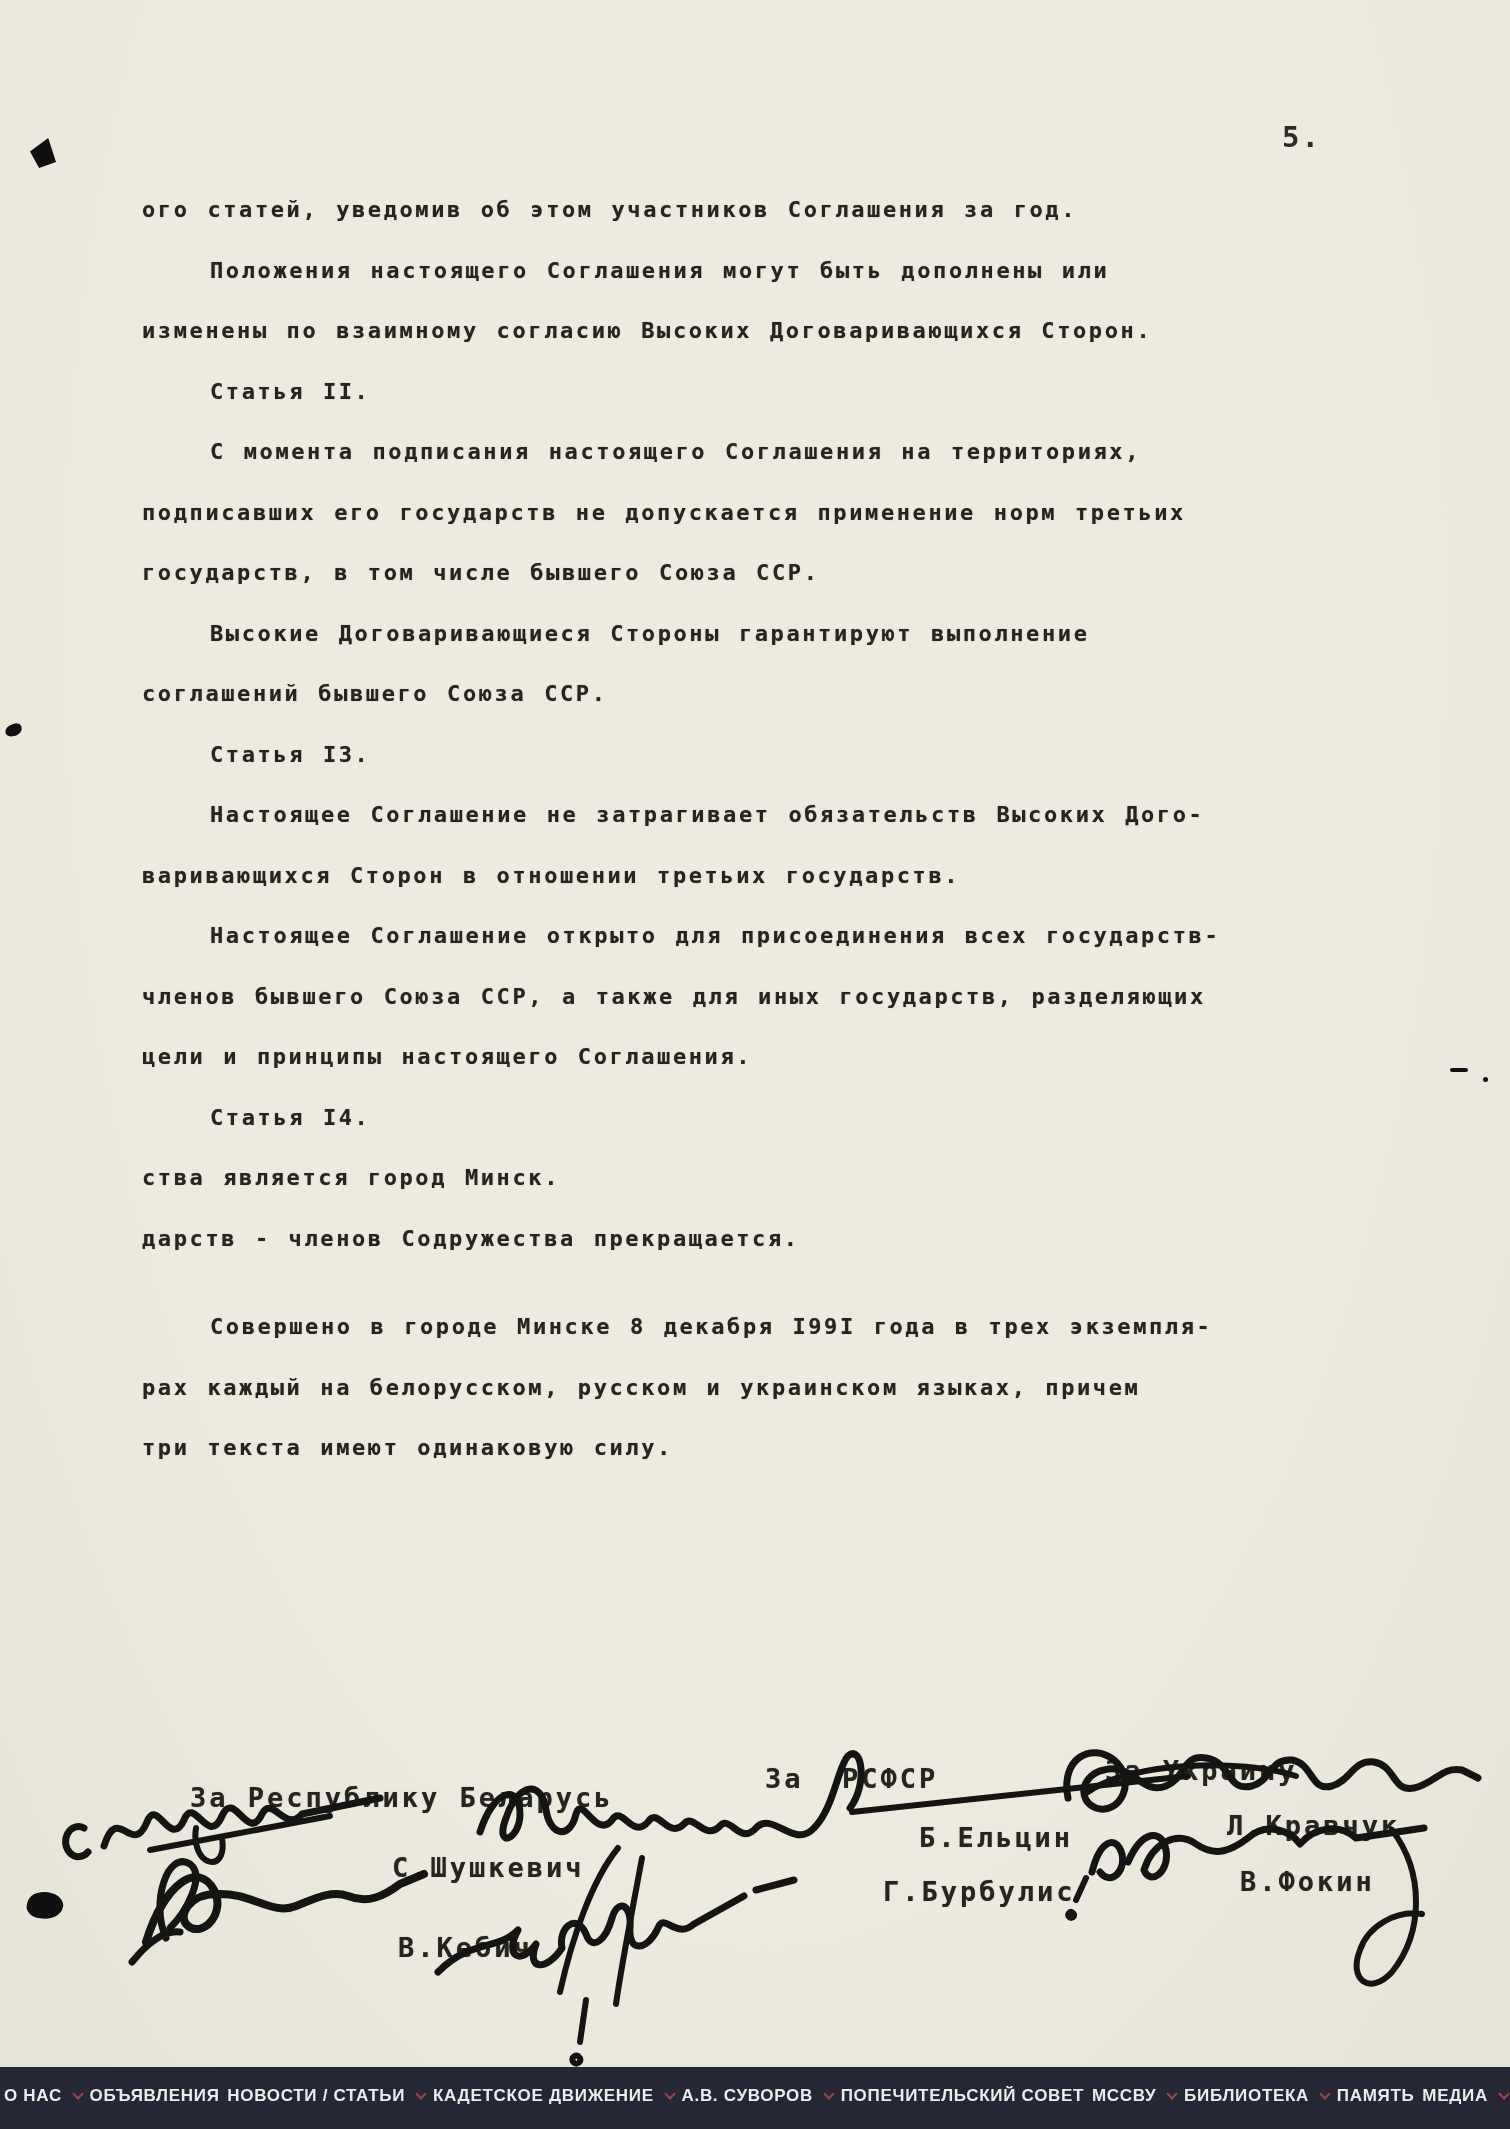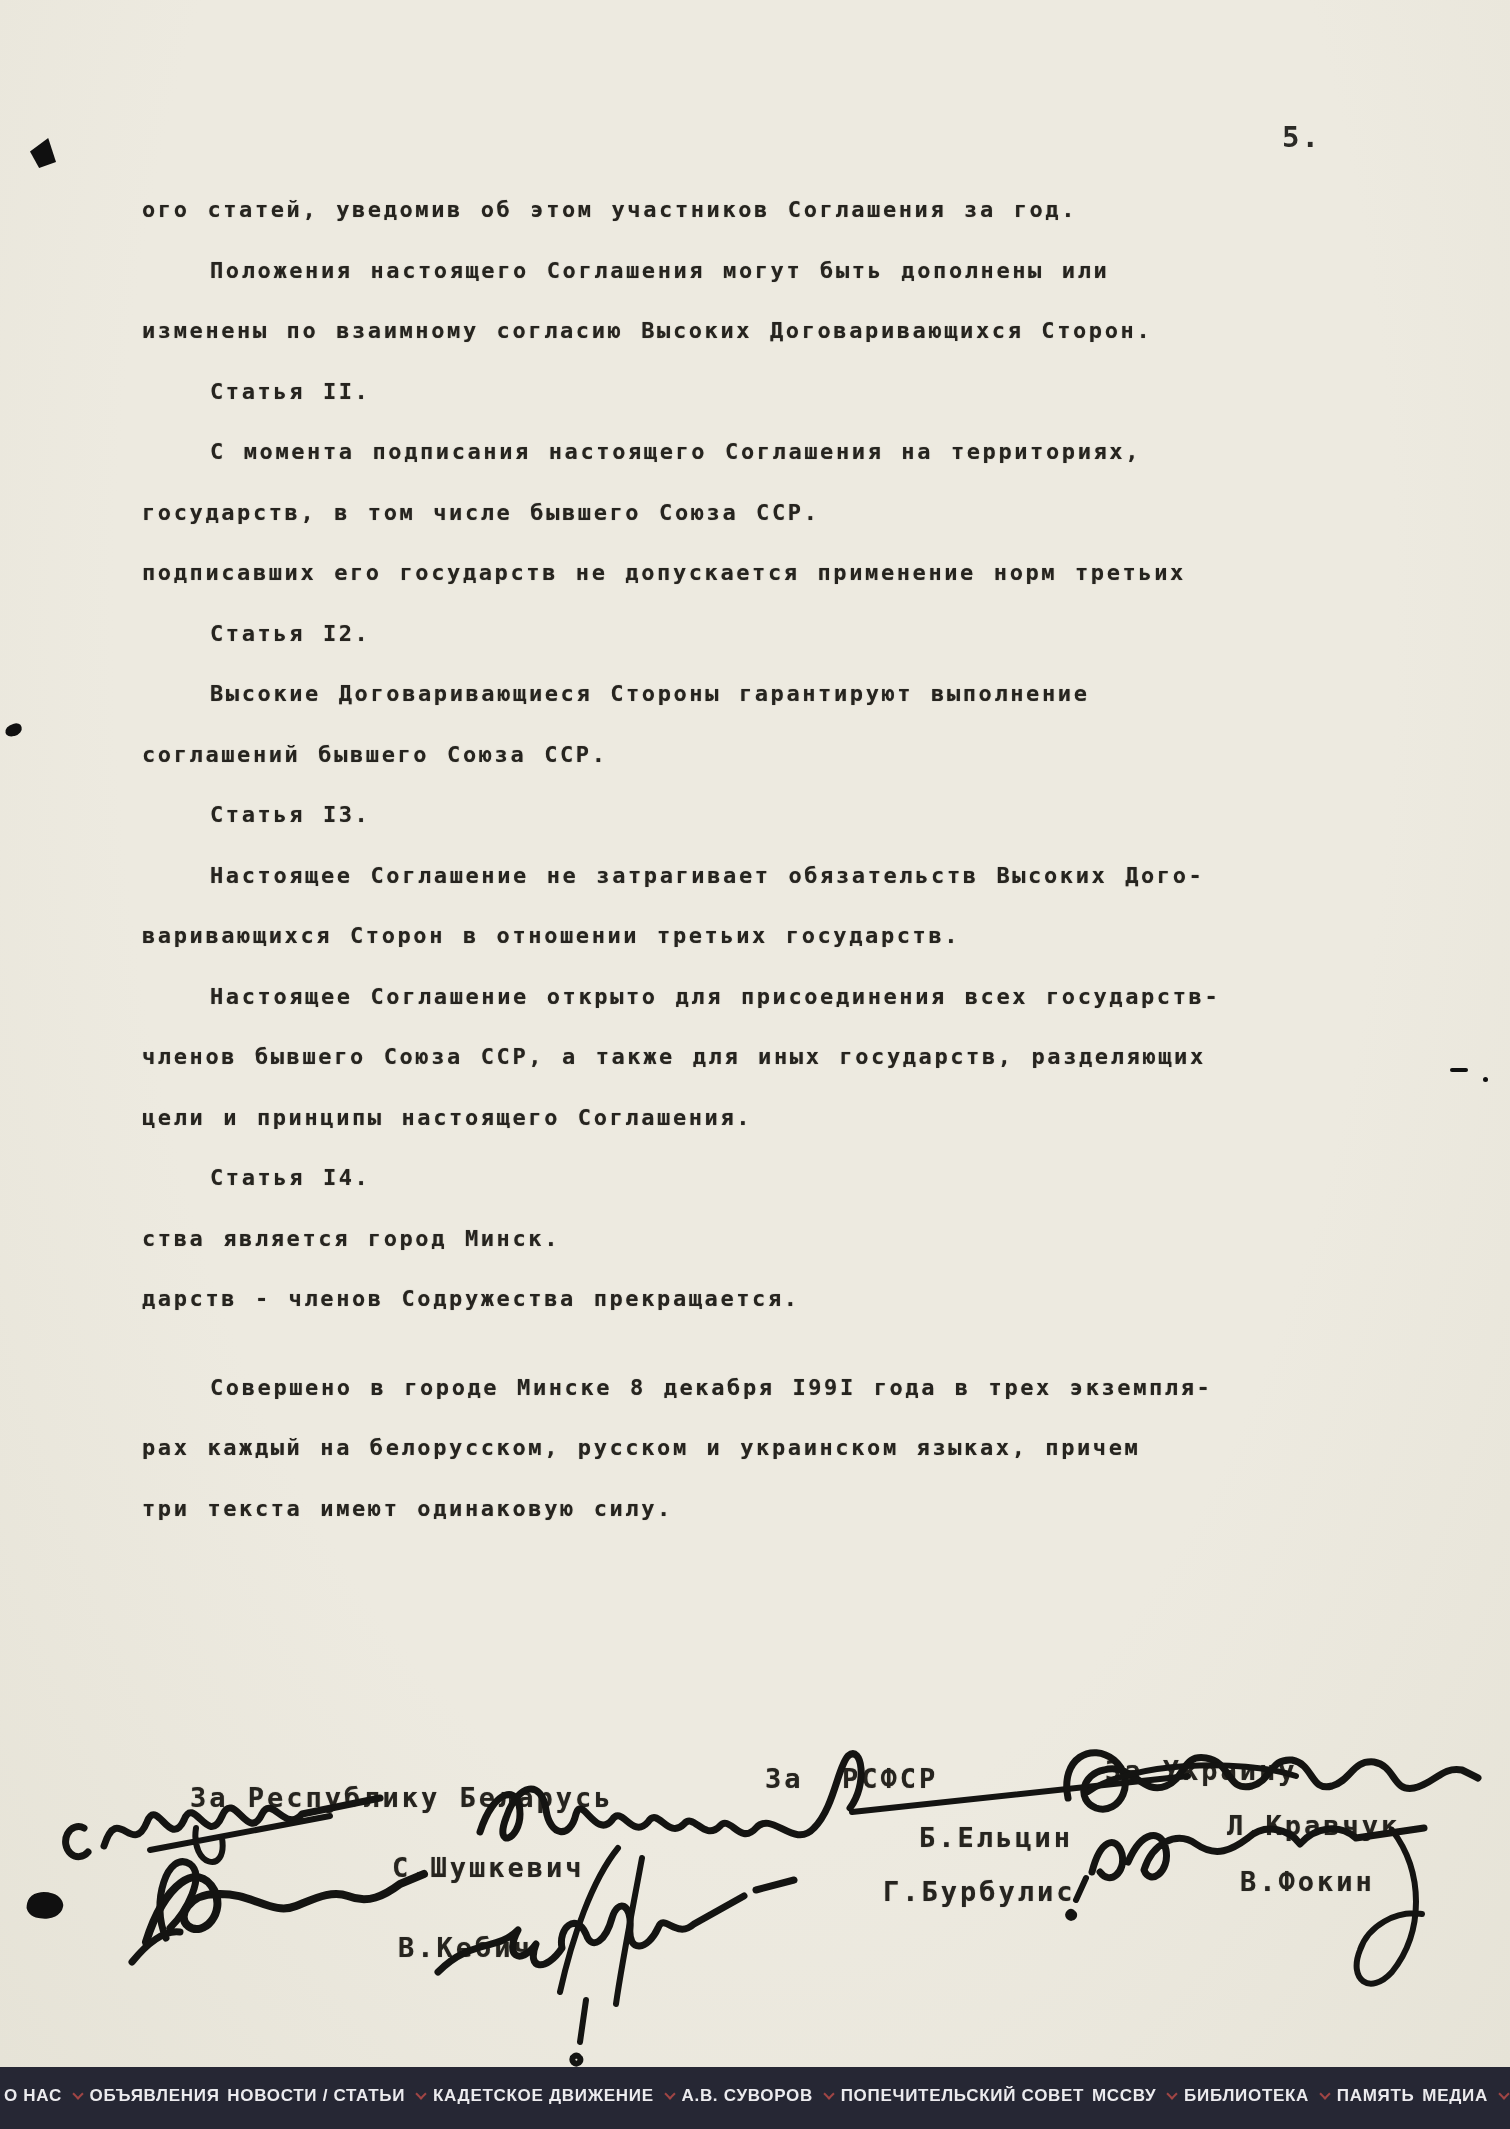--- a/index.html
+++ b/index.html
@@ -43,23 +43,22 @@
 <div class="stage">
   <div class="paper">
     <div class="page-number">5.</div>
 
     <div class="doc-text">
         <div class="line">ого статей, уведомив об этом участников Соглашения за год.</div>
         <div class="line indent">Положения настоящего Соглашения могут быть дополнены или</div>
         <div class="line">изменены по взаимному согласию Высоких Договаривающихся Сторон.</div>
         <div class="line indent">Статья II.</div>
         <div class="line indent">С момента подписания настоящего Соглашения на территориях,</div>
+        <div class="line">подписавших его государств не допускается применение норм третьих</div>
         <div class="line">государств, в том числе бывшего Союза ССР.</div>
-        <div class="line">подписавших его государств не допускается применение норм третьих</div>
-        <div class="line indent">Статья I2.</div>
         <div class="line indent">Высокие Договаривающиеся Стороны гарантируют выполнение</div>
         <div class="line">соглашений бывшего Союза ССР.</div>
         <div class="line indent">Статья I3.</div>
         <div class="line indent">Настоящее Соглашение не затрагивает обязательств Высоких Дого-</div>
         <div class="line">варивающихся Сторон в отношении третьих государств.</div>
         <div class="line indent">Настоящее Соглашение открыто для присоединения всех государств-</div>
         <div class="line">членов бывшего Союза ССР, а также для иных государств, разделяющих</div>
         <div class="line">цели и принципы настоящего Соглашения.</div>
         <div class="line indent">Статья I4.</div>
         <div class="line">ства является город Минск.</div>

